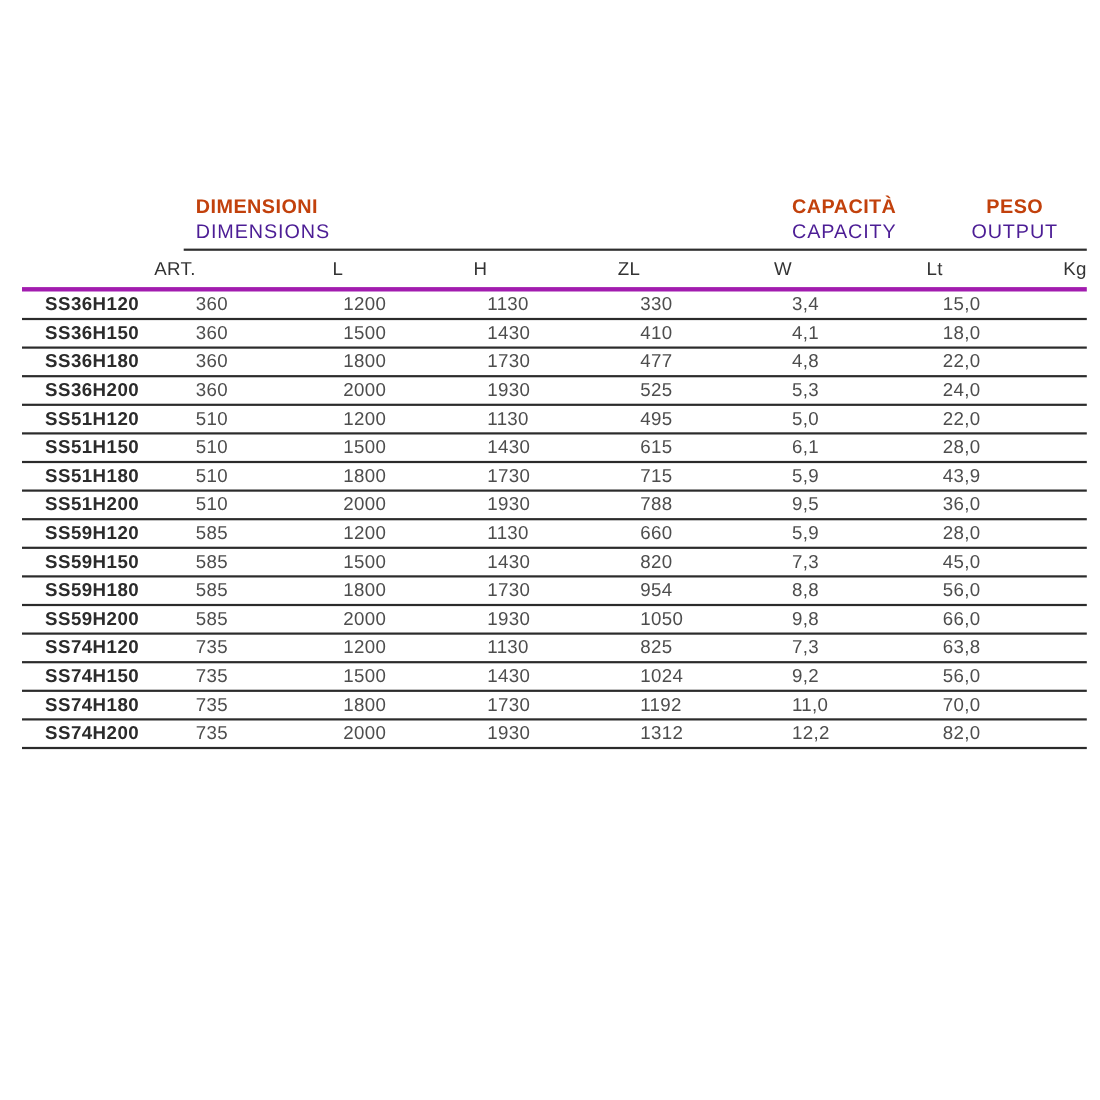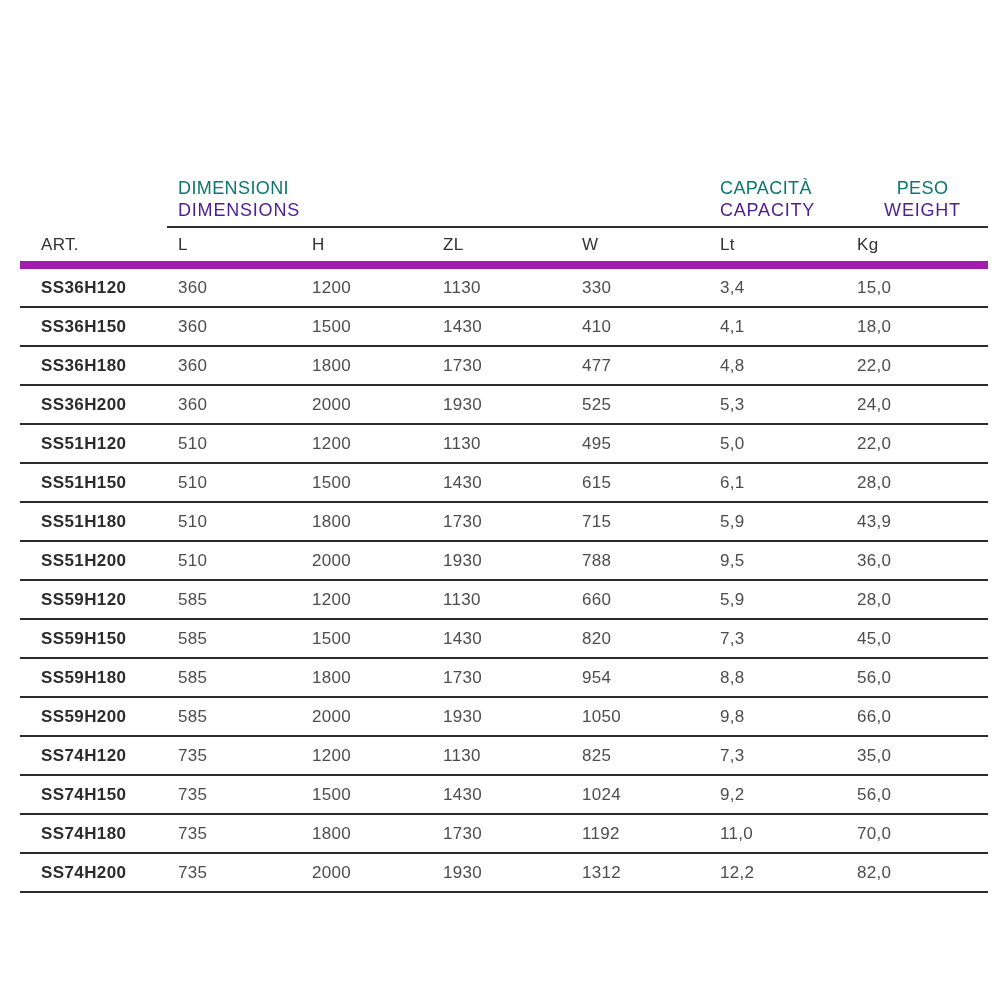--- a/index.html
+++ b/index.html
@@ -22,53 +22,54 @@
     grid-template-columns: 158px 134px 131px 139px 138px 137px 131px;
   }
   
   .group-row { min-height: 44px; }
   .g-dim  { grid-column: 2 / 5; }
   .g-resa { grid-column: 5 / 6; }
   .g-cap  { grid-column: 6 / 7; }
   .g-peso { grid-column: 7 / 8; text-align: center; }
   .g-title {
     font-size: 18px;
-    font-weight: normal;
-    color: #0f766e;
+    font-weight: bold;
+    color: #c2410c;
     line-height: 22px;
     letter-spacing: 0.4px;
   }
   .g-sub {
     font-size: 18px;
     font-weight: 400;
     color: #4c1d95;
     line-height: 22px;
     letter-spacing: 0.8px;
   }
   .group-line {
     height: 0;
     border-top: 2px solid #2e2e2e;
     margin-left: 147px;
     margin-top: 5px;
   }
   
   .cols-row {
     height: 33px;
     align-items: center;
-    border-bottom: 8px solid #a21caf;
+    border-bottom: 4px solid #a21caf;
+    text-align: right;
   }
   .col-h {
     font-size: 17px;
     color: #333333;
     letter-spacing: 0.3px;
   }
   .col-h.art { padding-left: 21px; }
   
   .row {
-    height: 39px;
+    height: 26px;
     align-items: center;
     border-bottom: 2px solid #2b2b2b;
     box-sizing: border-box;
   }
   .cell-art {
     font-size: 17px;
     font-weight: bold;
     color: #2b2b2b;
     padding-left: 21px;
     letter-spacing: 0.4px;
@@ -89,21 +90,21 @@
     <div class="g-dim">
       <div class="g-title">DIMENSIONI</div>
       <div class="g-sub">DIMENSIONS</div>
     </div>
     <div class="g-cap">
       <div class="g-title">CAPACITÀ</div>
       <div class="g-sub">CAPACITY</div>
     </div>
     <div class="g-peso">
       <div class="g-title">PESO</div>
-      <div class="g-sub">WEIGHT</div>
+      <div class="g-sub">OUTPUT</div>
     </div>
   </div>
 
   <div class="group-line"></div>
 
   <div class="grid7 cols-row">
     <div class="col-h art">ART.</div>
     <div class="col-h">L</div>
     <div class="col-h">H</div>
     <div class="col-h">ZL</div>
@@ -221,21 +222,21 @@
         <div class="cell">9,8</div>
         <div class="cell">66,0</div>
       </div>
       <div class="grid7 row">
         <div class="cell-art">SS74H120</div>
         <div class="cell">735</div>
         <div class="cell">1200</div>
         <div class="cell">1130</div>
         <div class="cell">825</div>
         <div class="cell">7,3</div>
-        <div class="cell">35,0</div>
+        <div class="cell">63,8</div>
       </div>
       <div class="grid7 row">
         <div class="cell-art">SS74H150</div>
         <div class="cell">735</div>
         <div class="cell">1500</div>
         <div class="cell">1430</div>
         <div class="cell">1024</div>
         <div class="cell">9,2</div>
         <div class="cell">56,0</div>
       </div>

